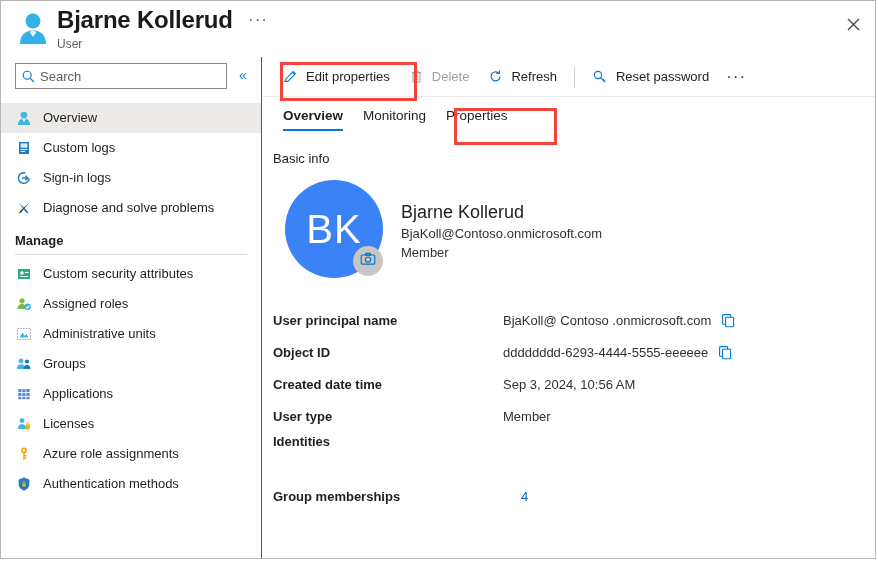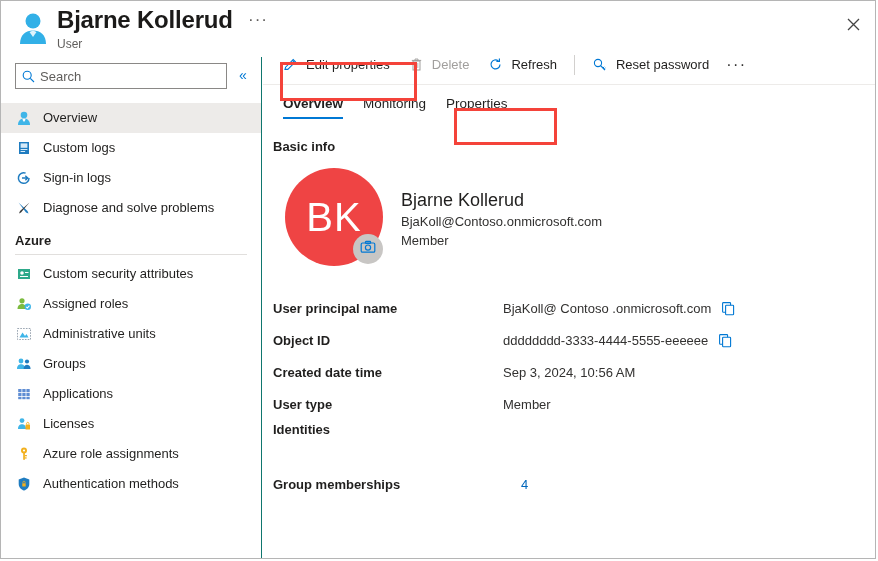--- a/index.html
+++ b/index.html
@@ -126,21 +126,21 @@
     font-weight: bold;
     color: #201f1e;
   }
   .nav-divider {
     margin: 6px 14px 4px 14px;
     border-top: 1px solid #e1dfdd;
   }
 
   
   .main {
-    position: absolute; left: 262px; top: 44px;
+    position: absolute; left: 262px; top: 56px;
     width: 614px; height: 503px;
   }
   .cmdbar {
     position: relative;
     height: 40px;
     display: flex; align-items: center;
     padding-left: 10px;
     border-bottom: 1px solid #edebe9;
     box-sizing: border-box;
   }
@@ -194,21 +194,21 @@
     left: 10px; right: 10px; bottom: 0;
     height: 2px;
     background: #0078d4;
   }
 
   .content {
     padding: 14px 0 0 10px;
   }
   .section-title {
     font-size: 13px;
-    font-weight: bold;
+    font-weight: normal;
     color: #201f1e;
     margin-bottom: 14px;
   }
 
   .identity {
     display: flex;
     align-items: flex-start;
     margin-left: 12px;
     margin-top: 8px;
     height: 98px;
@@ -380,21 +380,21 @@
       <div class="nav-item">
         <span class="ico">
           <svg width="16" height="16" viewBox="0 0 16 16">
             <path d="M2.5 2.5 L10 12.5 L12.5 13.5 L11.5 11 Z" fill="#1f7cc0"></path>
             <path d="M13.5 2.5 L5 12.5 L3 13.5 L4 11 Z" fill="#3c3c3c"></path>
           </svg>
         </span>
         <span class="nav-label">Diagnose and solve problems</span>
       </div>
 
-      <div class="nav-group">Azure</div>
+      <div class="nav-group">Manage</div>
       <div class="nav-divider"></div>
 
       <div class="nav-item">
         <span class="ico">
           <svg width="16" height="16" viewBox="0 0 16 16">
             <rect x="2" y="3" width="12" height="10" fill="#2ea98a"></rect>
             <circle cx="6" cy="7" r="1.8" fill="#fff"></circle>
             <rect x="9" y="6" width="3.5" height="1" fill="#fff"></rect>
             <rect x="4" y="10" width="8" height="1" fill="#fff"></rect>
           </svg>
@@ -550,21 +550,21 @@
       <div class="tab active">Overview</div>
       <div class="tab">Monitoring</div>
       <div class="tab">Properties</div>
     </div>
 
     <div class="content">
       <div class="section-title">Basic info</div>
 
       <div class="identity">
         <div class="avatar-wrap">
-          <div class="avatar" id="avatar" style="background: #ef4444;">BK</div>
+          <div class="avatar" id="avatar" style="background: #3b82f6;">BK</div>
           <div class="camera-badge">
             <span>
               <svg width="16" height="14" viewBox="0 0 16 14">
                 <rect x="1.2" y="3" width="13.6" height="9.2" rx="1.3" fill="none" stroke="#0078d4" stroke-width="1.2"></rect>
                 <circle cx="8" cy="7.6" r="2.6" fill="none" stroke="#0078d4" stroke-width="1.2"></circle>
                 <rect x="5.4" y="1.4" width="5.2" height="2" rx="0.6" fill="none" stroke="#0078d4" stroke-width="1.1"></rect>
               </svg>
             </span>
           </div>
         </div>
@@ -586,21 +586,21 @@
                 <rect x="1.6" y="1.6" width="8" height="9.6" rx="0.8" fill="none" stroke="#0078d4" stroke-width="1.1"></rect>
                 <rect x="4.6" y="4.2" width="8" height="9.6" rx="0.8" fill="#fff" stroke="#0078d4" stroke-width="1.1"></rect>
               </svg>
             </span>
           </div>
         </div>
 
         <div class="prop-row">
           <div class="prop-label">Object ID</div>
           <div class="prop-value">
-            <span>dddddddd-3333-4444-5555-eeeeee</span>
+            <span>dddddddd-6293-4444-5555-eeeeee</span>
             <span class="copy-icon">
               <svg width="15" height="15" viewBox="0 0 15 15">
                 <rect x="1.6" y="1.6" width="8" height="9.6" rx="0.8" fill="none" stroke="#0078d4" stroke-width="1.1"></rect>
                 <rect x="4.6" y="4.2" width="8" height="9.6" rx="0.8" fill="#fff" stroke="#0078d4" stroke-width="1.1"></rect>
               </svg>
             </span>
           </div>
         </div>
 
         <div class="prop-row">

